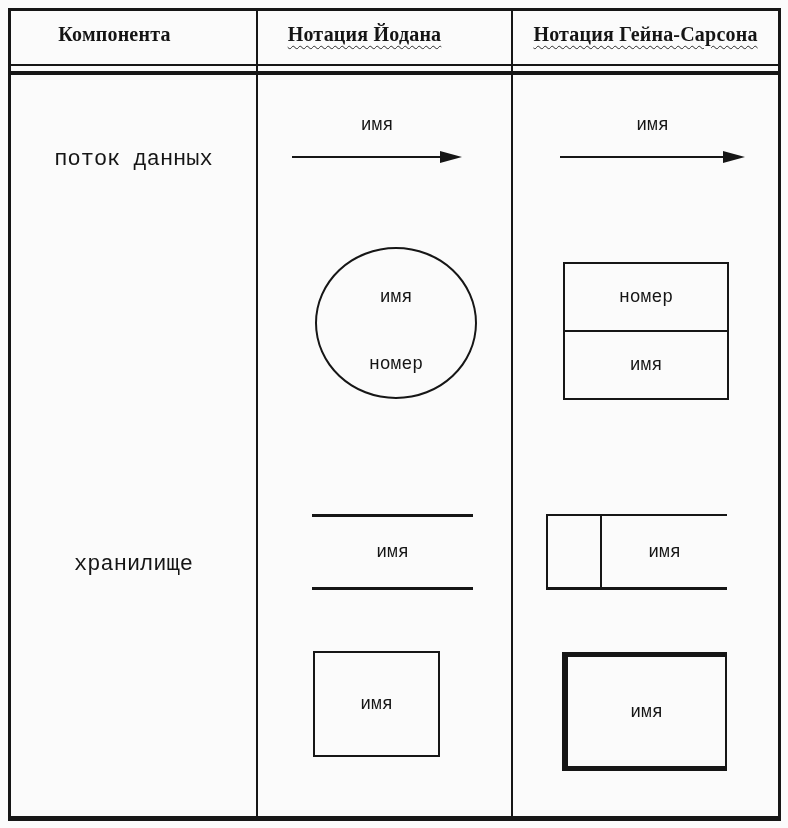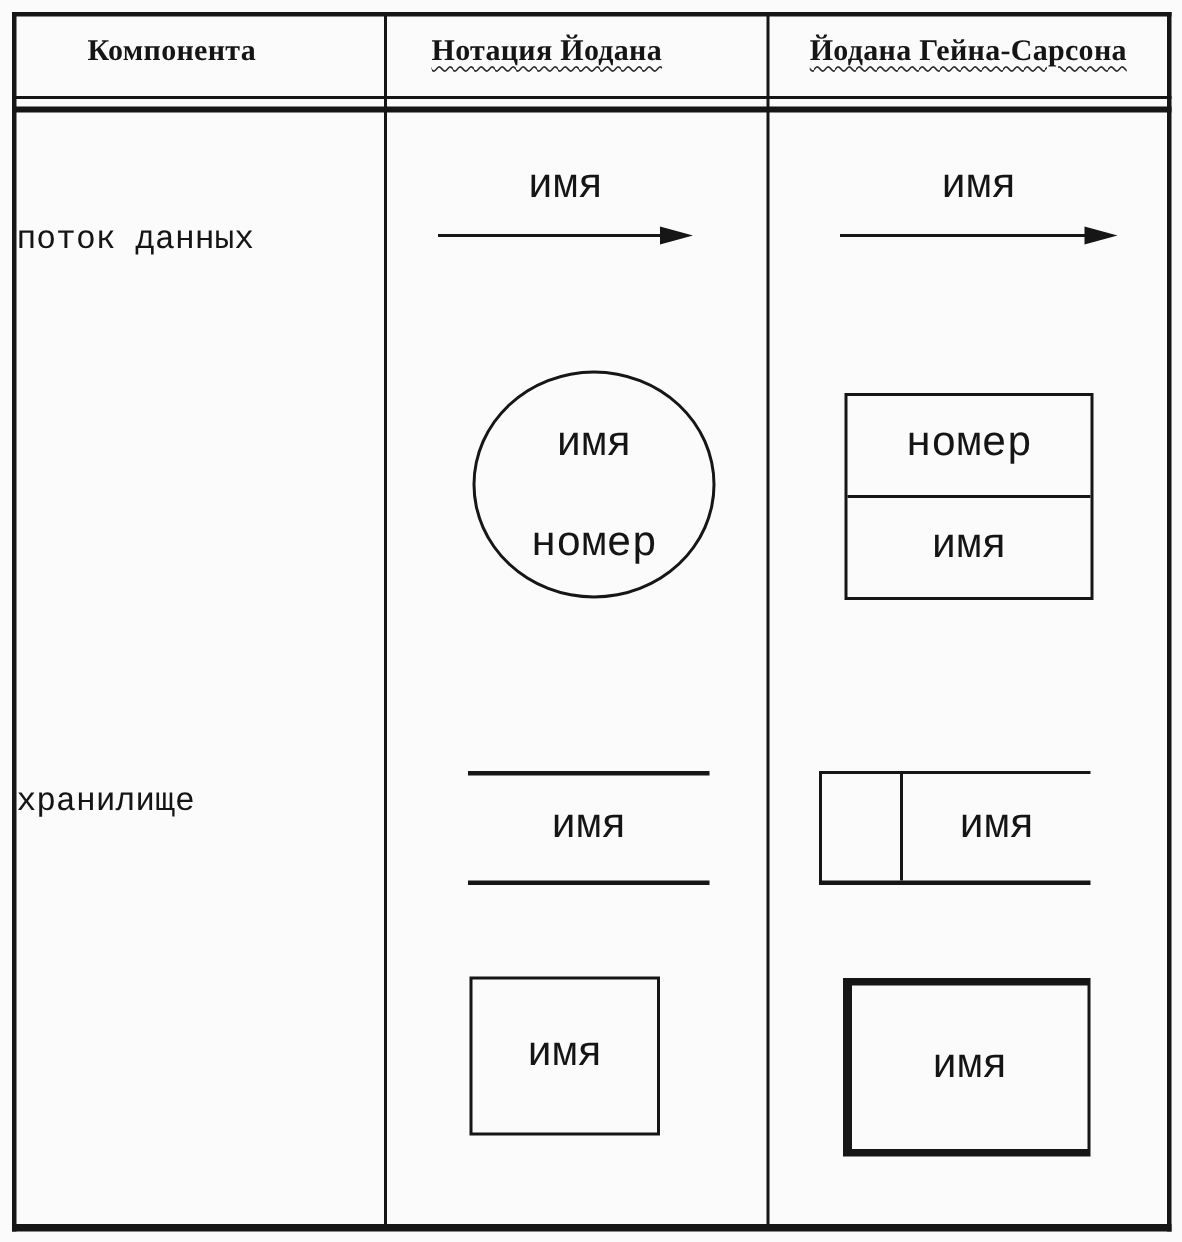--- a/index.html
+++ b/index.html
@@ -14,24 +14,24 @@
     display:flex; align-items:center; justify-content:center;
     font-family:"Liberation Serif","DejaVu Serif",serif;
     font-weight:bold; font-size:20px; letter-spacing:0.2px;
   }
   .wavy {
     text-decoration:underline; text-decoration-style:wavy;
     text-decoration-thickness:1px; text-underline-offset:4px;
     text-decoration-color:#2b2b2b;
   }
   .comp {
-    position:absolute; left:11px; width:245px; text-align:left;
+    position:absolute; left:11px; width:245px; text-align:center;
     font-size:22px; line-height:26px; white-space:nowrap;
   }
-  .lbl { font-size:28px; line-height:26px; }
+  .lbl { font-size:18px; line-height:26px; }
   .arrow-group { position:absolute; display:flex; flex-direction:column; align-items:center; gap:11px; }
   .circle {
     position:absolute; left:315px; top:247px; width:158px; height:148px;
     border:2px solid #161616; border-radius:50%;
   }
   .circle .t1 { position:absolute; top:35px; left:0; width:100%; text-align:center; }
   .circle .t2 { position:absolute; top:102px; left:0; width:100%; text-align:center; }
   .split-rect {
     position:absolute; left:563px; top:262px; width:162px; height:134px;
     border:2px solid #161616; display:flex; flex-direction:column;
@@ -71,24 +71,24 @@
   <div class="ln" style="left:8px;top:816px;width:773px;height:5px"></div>
   <div class="ln" style="left:8px;top:8px;width:3px;height:813px"></div>
   <div class="ln" style="left:778px;top:8px;width:3px;height:813px"></div>
   <div class="ln" style="left:256px;top:8px;width:2px;height:808px"></div>
   <div class="ln" style="left:511px;top:8px;width:2px;height:808px"></div>
   <div class="ln" style="left:8px;top:64px;width:773px;height:2px"></div>
   <div class="ln" style="left:8px;top:71px;width:773px;height:4px"></div>
 
   <div class="hdr" style="left:11px;width:207px">Компонента</div>
   <div class="hdr wavy" style="left:258px;width:213px">Нотация Йодана</div>
-  <div class="hdr wavy" style="left:513px;width:265px">Йодана Гейна-Сарсона</div>
+  <div class="hdr wavy" style="left:513px;width:265px">Нотация Гейна-Сарсона</div>
 
   <div class="comp" style="top:147px">поток данных</div>
-  <div class="comp" style="top:522px">хранилище</div>
+  <div class="comp" style="top:552px">хранилище</div>
 
   <div class="arrow-group" style="left:292px;top:112px;width:170px">
     <div class="lbl">имя</div>
     <svg width="170" height="16">
       <line x1="0" y1="8" x2="152" y2="8" stroke="#161616" stroke-width="2"></line>
       <polygon points="148,2 170,8 148,14" fill="#161616"></polygon>
     </svg>
   </div>
 
   <div class="arrow-group" style="left:560px;top:112px;width:185px">

